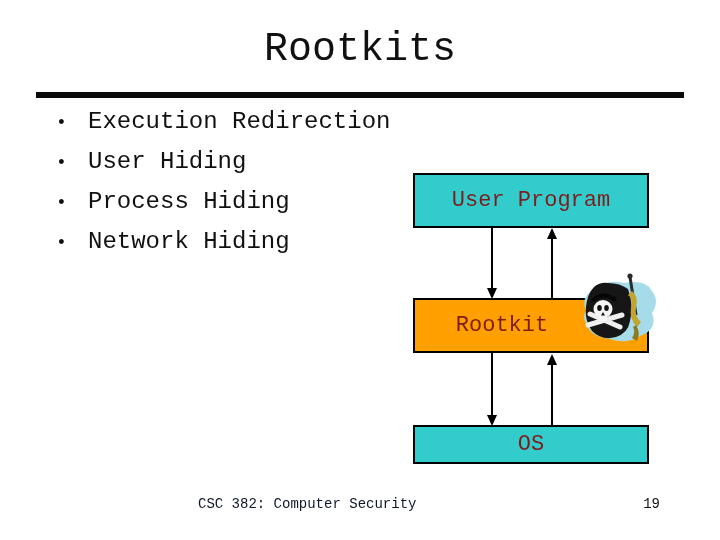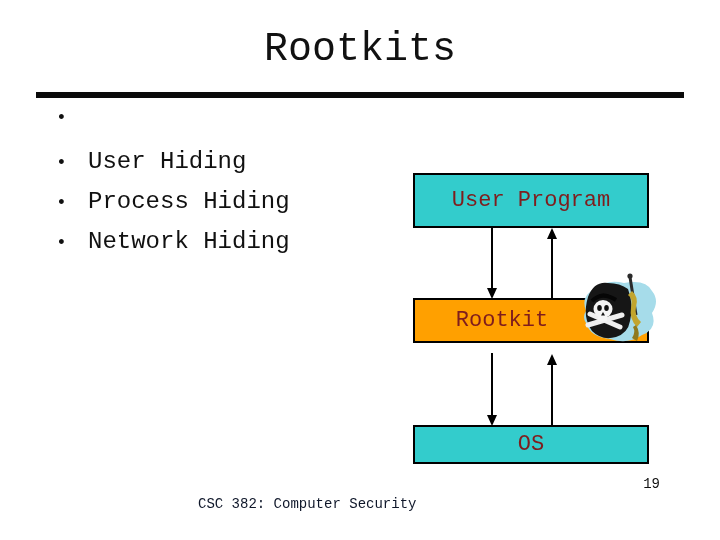--- a/index.html
+++ b/index.html
@@ -56,21 +56,21 @@
     width: 236px;
     border: 2px solid #000000;
     display: flex;
     align-items: center;
     justify-content: center;
     font-size: 22px;
     color: #7f1d1d;
     z-index: 1;
   }
   .box-user-program { top: 173px; height: 55px; background: #33CCCC; }
-  .box-rootkit      { top: 298px; height: 45px; background: #FFA000; }
+  .box-rootkit      { top: 298px; height: 55px; background: #FFA000; }
   .box-rootkit .box-label { margin-right: 58px; }
   .box-os           { top: 425px; height: 39px; background: #33CCCC; }
   .arrow-layer {
     position: absolute;
     top: 0; left: 0;
     width: 720px; height: 540px;
     z-index: 2;
     pointer-events: none;
   }
   .pirate-icon {
@@ -84,37 +84,38 @@
   }
   .footer-text {
     position: absolute;
     top: 496px;
     left: 198px;
     font-size: 14px;
     color: #0f172a;
   }
   .page-number {
     position: absolute;
-    top: 476px;
+    top: 496px;
     right: 60px;
     font-size: 14px;
     color: #111111;
   }
 </style>
 </head>
 <body>
 
 <div class="slide">
 
   <div class="slide-title">Rootkits</div>
   <div class="title-rule"></div>
 
   <ul class="bullet-list">
     <li class="bullet-item">
       <span class="bullet-dot">•</span>
+      <span>Execution Redirection</span>
     </li>
     <li class="bullet-item">
       <span class="bullet-dot">•</span>
       <span>User Hiding</span>
     </li>
     <li class="bullet-item">
       <span class="bullet-dot">•</span>
       <span>Process Hiding</span>
     </li>
     <li class="bullet-item">

